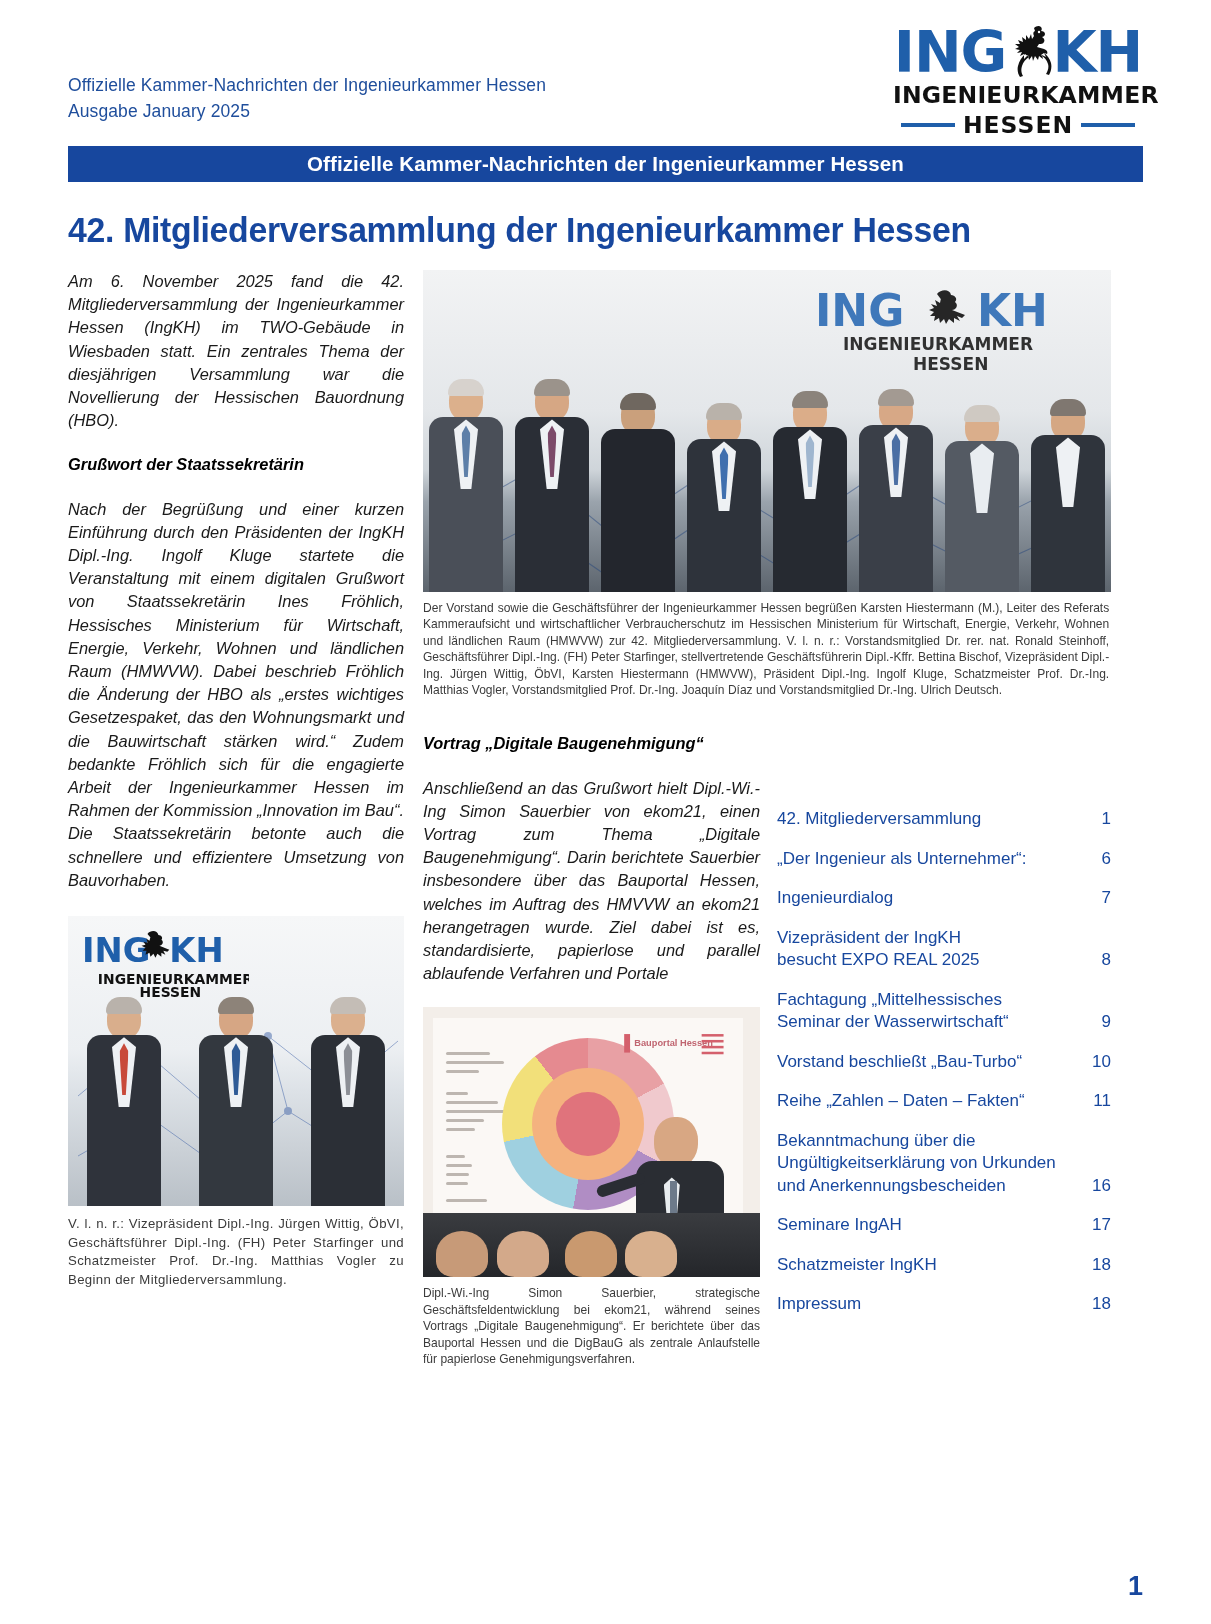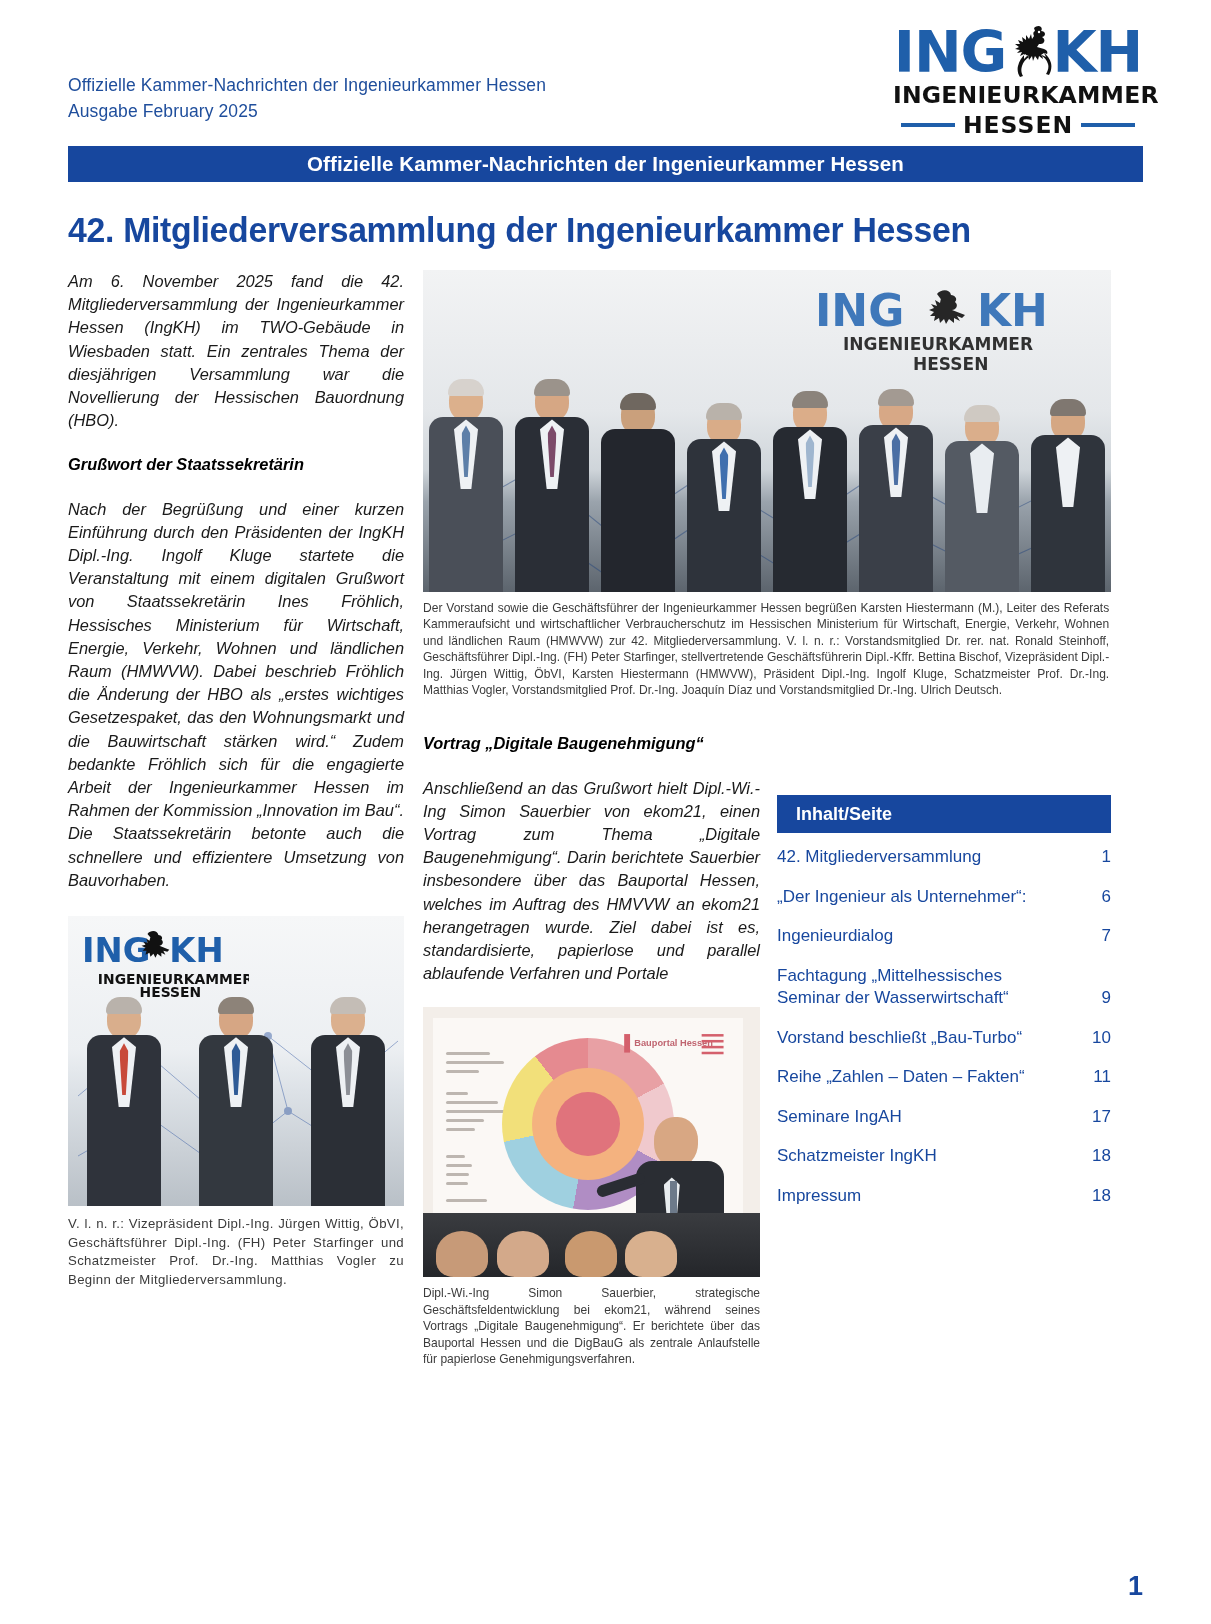--- a/index.html
+++ b/index.html
@@ -285,21 +285,21 @@
   .aud-head { position:absolute; bottom:0; width:52px; height:46px; border-radius:50% 50% 34% 34%; background:#c79a78; }
 </style>
 </head>
 <body>
 
 <div class="page">
 
   <div class="masthead">
     <div class="masthead-text">
       <div>Offizielle Kammer-Nachrichten der Ingenieurkammer Hessen</div>
-      <div>Ausgabe February 2025</div>
+      <div>Ausgabe January 2025</div>
     </div>
 
     <div class="logo">
       <div class="logo-top">
         <span class="logo-ing">ING</span>
         <span class="logo-lion">
           <svg viewBox="0 0 52 56" width="52" height="56" aria-hidden="true">
             <path fill="#111" d="M31 4c2-2 5-3 7-1 1 1 1 3 0 4 2 0 4 1 4 3 0 2-2 3-3 3 2 1 3 3 2 5-1 2-3 2-5 2l-2 3 7 2c3 1 4 3 3 5l-3-1 2 4-4-2 1 4-4-3-1 4-3-4-2 5-1-5-3 4-1-5-4 4v-5l-4 2 2-4-5 1 3-3-5-1 4-2-4-3 5 0-2-4 5 2-1-5 4 3 0-5 3 4 2-5 1 5 2-3c-1-2-1-4 1-5zM22 30c-3 3-6 7-7 12-1 4 0 8 2 11l3-1c-2-3-2-7-1-10 1-4 4-7 7-9zM38 31c3 2 6 5 7 9 1 3 0 7-2 10l3 1c2-3 3-8 2-12-1-4-4-8-7-10z"></path>
             <circle cx="36" cy="8" r="1.2" fill="#fff"></circle>
           </svg>
@@ -525,47 +525,54 @@
           <span class="aud-head" style="left:22%;background:#d3a98a"></span>
           <span class="aud-head" style="left:42%;background:#c9996f"></span>
           <span class="aud-head" style="left:60%;background:#d8b08e"></span>
         </div>
       </div>
 
       <div class="caption">Dipl.-Wi.-Ing Simon Sauerbier, strategische Geschäftsfeldentwicklung bei ekom21, während seines Vortrags „Digitale Baugenehmigung“. Er berichtete über das Bauportal Hessen und die DigBauG als zentrale Anlaufstelle für papierlose Genehmigungsverfahren.</div>
     </div>
 
     <div class="col-right" style="top:525px;">
-      <div class="toc-head">Inhalt/Seite</div>
       <div class="toc-list">
         <div class="toc-row">
             <span class="toc-title">42. Mitgliederversammlung</span>
             <span class="toc-page">1</span>
           </div>
         <div class="toc-row">
             <span class="toc-title">„Der Ingenieur als Unternehmer“:</span>
             <span class="toc-page">6</span>
           </div>
         <div class="toc-row">
             <span class="toc-title">Ingenieurdialog</span>
             <span class="toc-page">7</span>
           </div>
         <div class="toc-row">
+            <span class="toc-title">Vizepräsident der IngKH<br>besucht EXPO REAL 2025</span>
+            <span class="toc-page">8</span>
+          </div>
+        <div class="toc-row">
             <span class="toc-title">Fachtagung „Mittelhessisches<br>Seminar der Wasserwirtschaft“</span>
             <span class="toc-page">9</span>
           </div>
         <div class="toc-row">
             <span class="toc-title">Vorstand beschließt „Bau-Turbo“</span>
             <span class="toc-page">10</span>
           </div>
         <div class="toc-row">
             <span class="toc-title">Reihe „Zahlen – Daten – Fakten“</span>
             <span class="toc-page">11</span>
           </div>
         <div class="toc-row">
+            <span class="toc-title">Bekanntmachung über die<br>Ungültigkeitserklärung von Urkunden<br>und Anerkennungsbescheiden</span>
+            <span class="toc-page">16</span>
+          </div>
+        <div class="toc-row">
             <span class="toc-title">Seminare IngAH</span>
             <span class="toc-page">17</span>
           </div>
         <div class="toc-row">
             <span class="toc-title">Schatzmeister IngKH</span>
             <span class="toc-page">18</span>
           </div>
         <div class="toc-row">
             <span class="toc-title">Impressum</span>
             <span class="toc-page">18</span>

